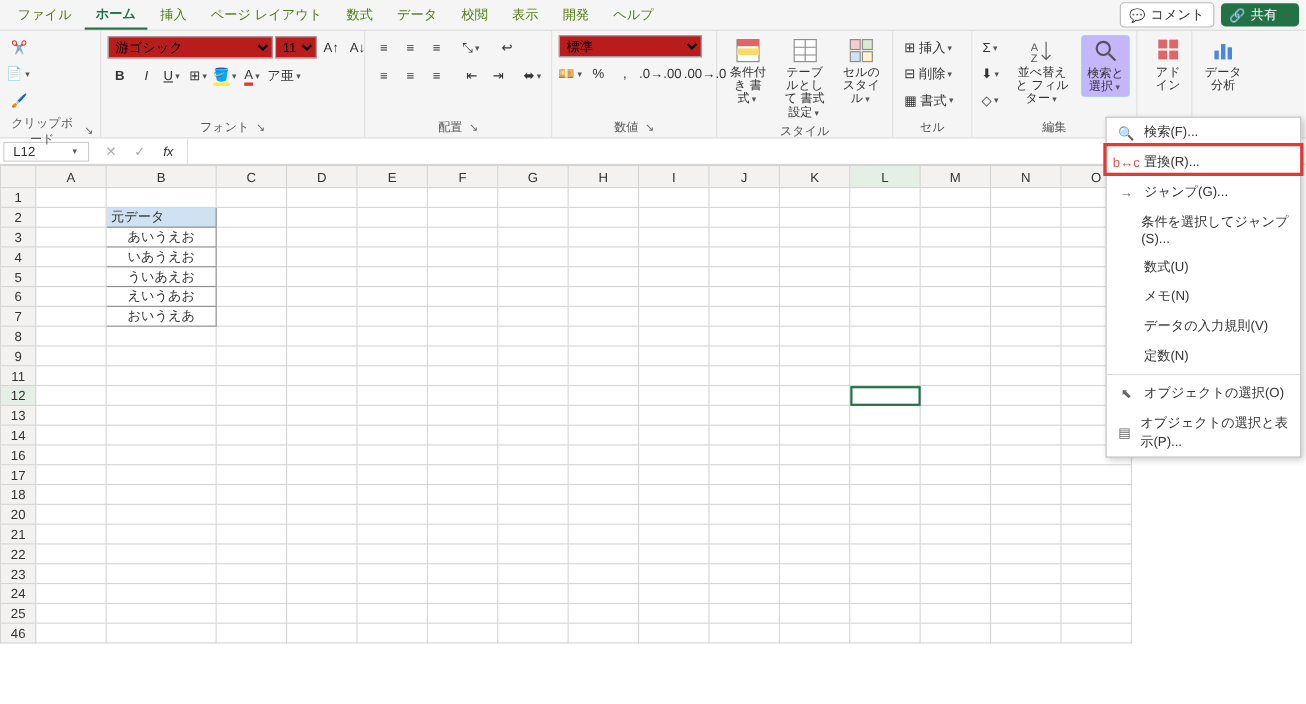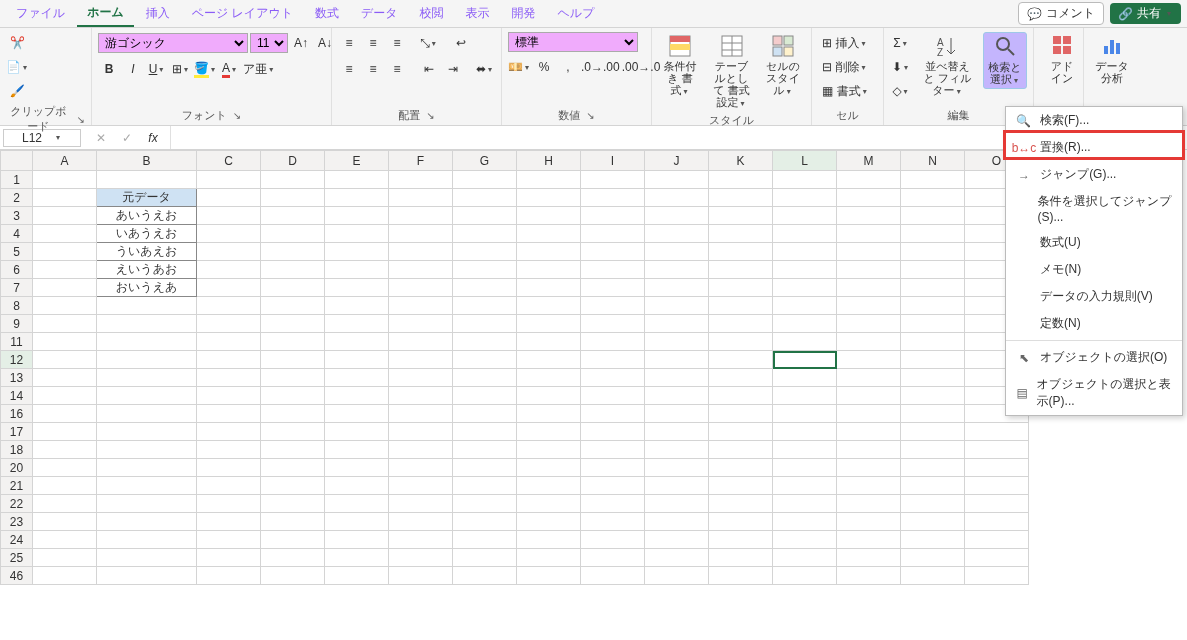--- a/index.html
+++ b/index.html
@@ -1,58 +1,58 @@
 <!DOCTYPE html>
 <html><head>
 <meta charset="utf-8">
 <style>
   * { box-sizing: border-box; margin: 0; padding: 0; }
   body { font-family: "Yu Gothic UI", "Meiryo", sans-serif; font-size: 12px; background: #fff; width: 1187px; height: 640px; overflow: hidden; position: relative; color: #333; }
   
   
   .tabs { display: flex; align-items: center; height: 28px; background: #f5f5f5; border-bottom: 1px solid #d4d4d4; padding: 0 6px; gap: 2px; }
-  .tab { padding: 4px 10px; font-size: 12px; cursor: pointer; color: #8b5cf6; }
+  .tab { padding: 4px 10px; font-size: 12px; cursor: pointer; color: #4d7c0f; }
   .tab.active { color: #217346; font-weight: bold; border-bottom: 2px solid #217346; }
   .tabs-right { margin-left: auto; display: flex; gap: 6px; align-items: center; }
   .comment-btn { background: #fff; border: 1px solid #bbb; border-radius: 4px; padding: 2px 8px; display: flex; align-items: center; gap: 4px; font-size: 12px; }
   .share-btn { background: #217346; color: #fff; border-radius: 4px; padding: 2px 8px; display: flex; align-items: center; gap: 4px; font-size: 12px; }
   .share-btn .dd { border: none; padding:0 2px; }
   
   
   .ribbon { display: flex; background: #f5f5f5; border-bottom: 1px solid #d4d4d4; height: 98px; }
   .group { border-right: 1px solid #e0e0e0; padding: 4px 6px 2px 6px; display: flex; flex-direction: column; position: relative; }
   .group-body { flex: 1; display: flex; align-items: flex-start; gap: 4px; }
   .group-label { text-align: center; font-size: 11px; color: #555; padding-top: 2px; display:flex; justify-content:center; align-items:center; gap:6px;}
   .dlg-launch { font-size: 10px; color: #666; }
   .vstack { display: flex; flex-direction: column; gap: 2px; align-items: center; }
   .hstack { display: flex; gap: 2px; align-items: center; }
   .btn { display: flex; align-items: center; justify-content: center; min-width: 22px; height: 22px; cursor: pointer; border-radius: 2px; }
   .bigbtn { display:flex; flex-direction:column; align-items:center; justify-content:center; padding: 2px 4px; gap:2px; cursor:pointer; border-radius:3px; min-width:44px; }
   .bigbtn.active{ background:#c4b5fd; border:1px solid #9ec8e8; }
   .bigbtn .lbl{ font-size:11px; text-align:center; line-height:1.1; }
   .dd { font-size: 8px; color: #555; padding: 0 2px; }
-  select.fake, input.fake { border:1px solid #aaa; font-size:12px; height:20px; padding:0 2px; background:#f0abfc;}
+  select.fake, input.fake { border:1px solid #aaa; font-size:12px; height:20px; padding:0 2px; background:#b91c1c;}
   
   
   .fbar { display: flex; align-items: center; height: 24px; border-bottom: 1px solid #d4d4d4; background: #fff; }
-  .namebox { width: 78px; border: 1px solid #ccc; margin: 0 3px; padding: 1px 18px; font-size: 12px; display:flex; justify-content:space-between; align-items:center;}
+  .namebox { width: 78px; border: 1px solid #ccc; margin: 0 3px; padding: 1px 8px; font-size: 12px; display:flex; justify-content:space-between; align-items:center;}
   .fx-icons { display: flex; gap: 4px; padding: 0 6px; height: 100%; align-items:center; border-right: 1px solid #e0e0e0;}
   .fx-input { flex:1; padding: 2px 6px; font-size:12px; border:none; outline:none; }
   
   
   .grid-wrap { position: relative; height: calc(640px - 28px - 98px - 24px); overflow: hidden; }
   table.sheet { border-collapse: collapse; table-layout: fixed; }
   .colhdr th { background: #f3f2f1; border: 1px solid #d4d4d4; font-weight: normal; font-size: 12px; height: 20px; text-align:center; }
   .colhdr th.corner { width: 32px; }
   .colhdr th.col { width: 64px; }
   .colhdr th.colB { width: 100px; }
   tbody td, tbody th { border: 1px solid #d4d4d4; height: 18px; font-size: 12px; }
   tbody th.rowhdr { width: 32px; background: #f3f2f1; font-weight: normal; text-align: center; }
   tbody td { background: #fff; padding: 0 4px; }
-  .cell-header { background: #cfe2f3 !important; text-align:center; border:1px solid #888 !important; }
+  .cell-header { background: #cfe2f3 !important; text-align:left; border:1px solid #888 !important; }
   .cell-data { border:1px solid #888 !important; text-align:center; }
   .selected-cell { outline: 2px solid #217346; outline-offset: -2px; }
   th.col.selcol, th.rowhdr.selrow { background:#e4efe6; }
   
   
   .menu { position: absolute; top: 106px; left: 1005px; width: 178px; background: #fff; border: 1px solid #bbb; box-shadow: 2px 2px 6px rgba(0,0,0,.2); font-size: 12px; z-index: 50; }
   .menu-item { display:flex; align-items:center; gap:8px; padding: 5px 10px; cursor:pointer; }
   .menu-icon { width: 16px; display:inline-flex; justify-content:center; color:#666; }
   .menu-sep { height:1px; background:#ddd; margin: 3px 0; }
   .menu-highlight { position:absolute; border:3px solid #e53935; top: 130px; left: 1003px; width: 182px; height: 30px; z-index:60; pointer-events:none; }

